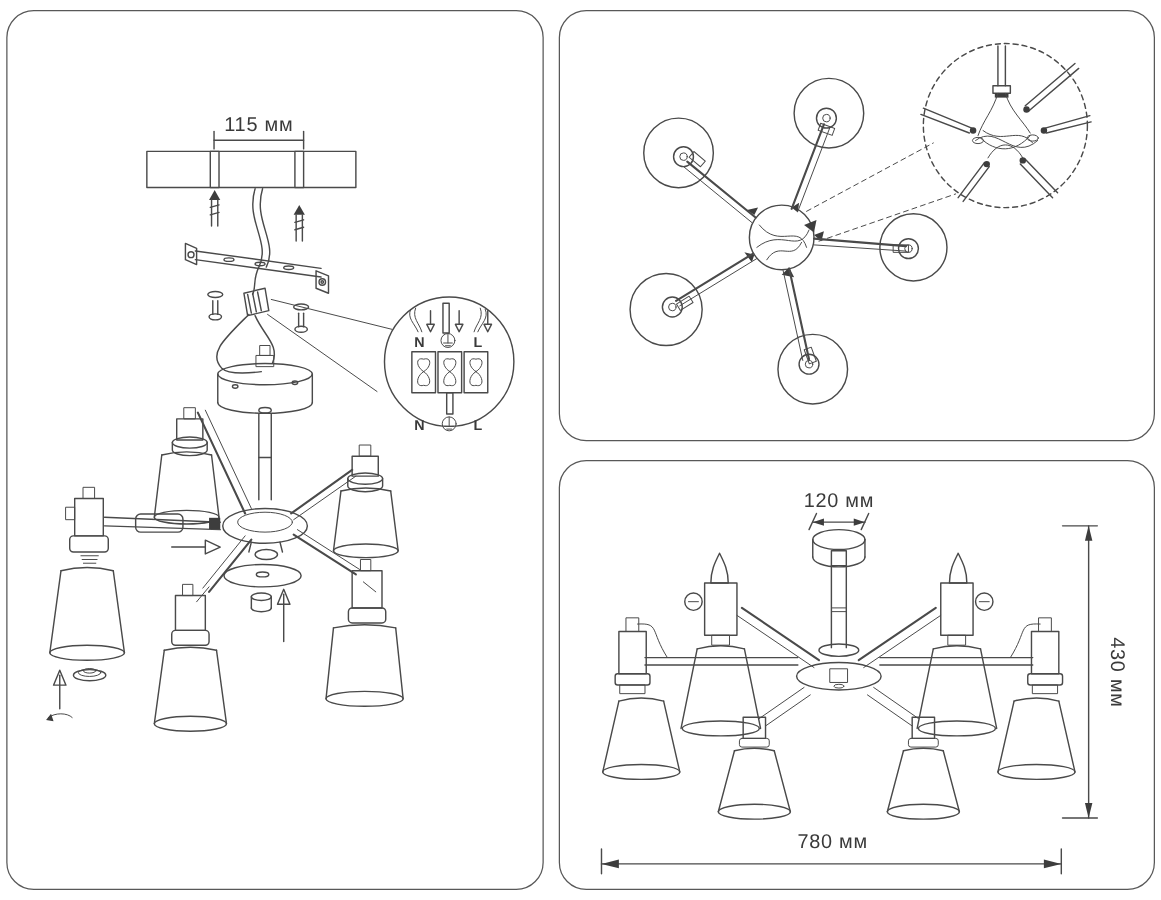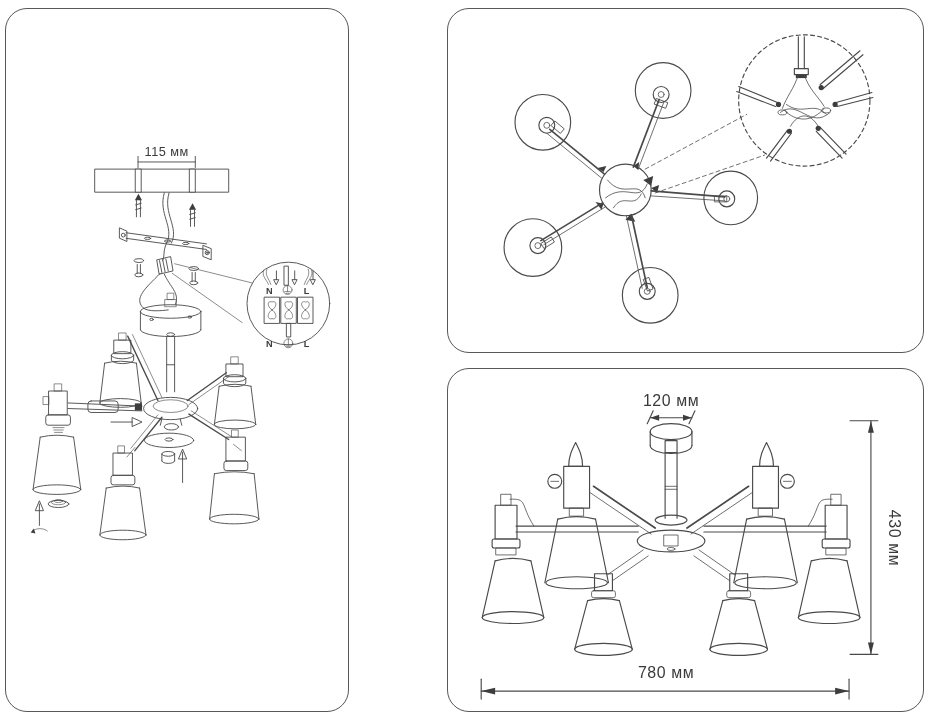--- a/index.html
+++ b/index.html
@@ -8,21 +8,21 @@
     background:#ffffff;
     font-family:"Liberation Sans", sans-serif;
   }
   .panel{
     position:absolute;
     background:#ffffff;
     border:1.6px solid #585858;
     border-radius:22px;
     box-sizing:border-box;
   }
-  #panel-installation{left:5px;  top:8px;   width:344px; height:704px;}
+  #panel-installation{left:5px;  top:8px;   width:430px; height:704px;}
   #panel-top-view    {left:447px;top:8px;   width:477px; height:345px;}
   #panel-side-view   {left:447px;top:368px; width:477px; height:344px;}
   .panel svg{display:block;width:100%;height:100%;}
 
   
   svg .ln, svg path, svg line, svg rect, svg circle, svg ellipse, svg polyline, svg polygon{
     stroke:#4a4a4a; fill:none; stroke-width:1.15; stroke-linecap:round; stroke-linejoin:round;
   }
   svg .fillDark{fill:#3d3d3d;stroke:none;}
   svg .whiteFill{fill:#ffffff;}

